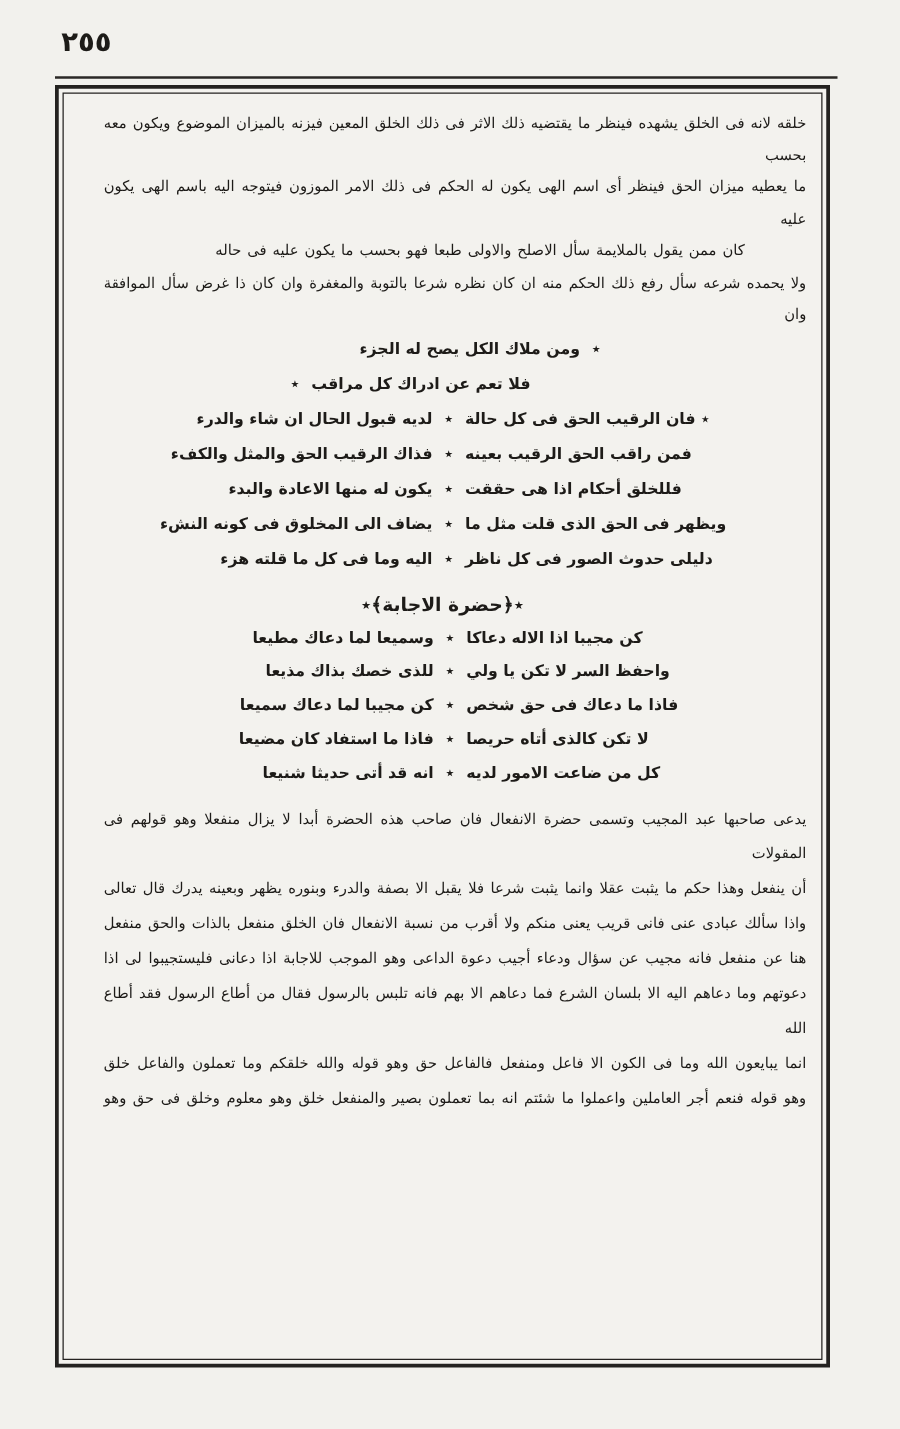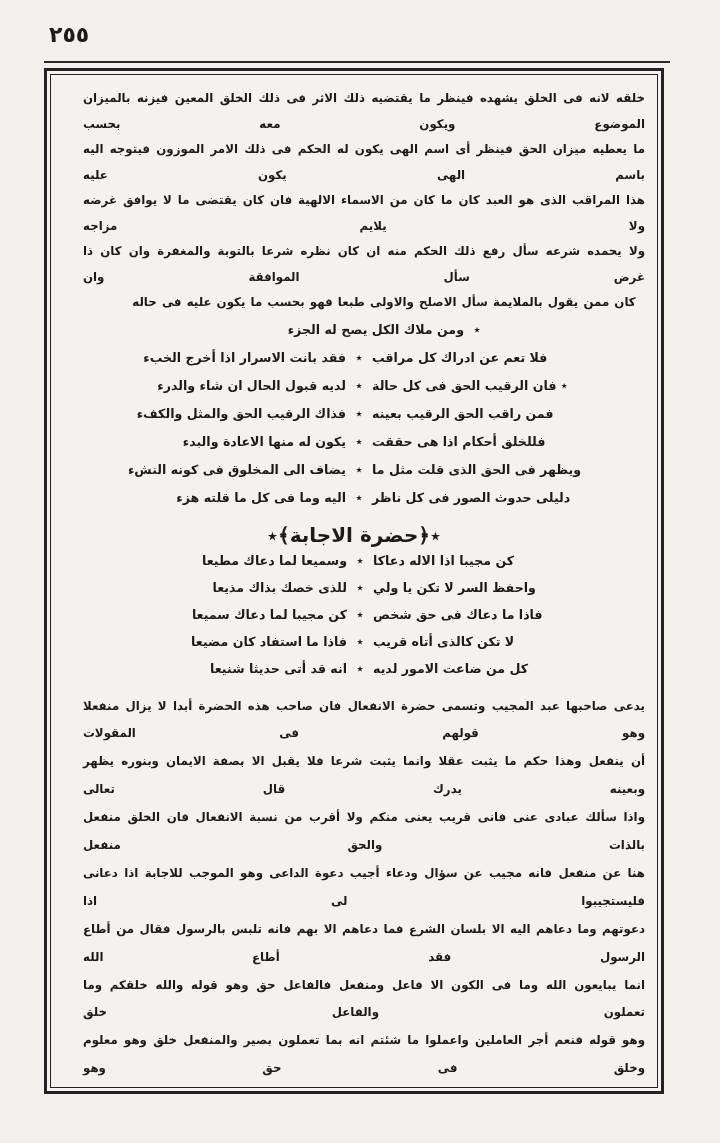--- a/index.html
+++ b/index.html
@@ -20,72 +20,70 @@
   .frame{
     position:absolute;top:68px;left:44px;width:620px;height:1026px;
     border:3px solid #242220;box-sizing:border-box;background:#f3f2ee;
   }
   .innerframe{
     position:absolute;top:3px;left:3px;right:3px;bottom:3px;
     border:1.5px solid #242220;
     padding:11px 12px 6px 12px;box-sizing:border-box;overflow:hidden;
   }
   .prose .pline{
-    font-size:11.8px;font-weight:bold;line-height:25.5px;
+    font-size:11.8px;font-weight:normal;line-height:25.5px;
     text-align:justify;text-align-last:justify;-moz-text-align-last:justify;
     word-spacing:1px;
     margin-left:20px;
   }
   .prose.bottom .pline{line-height:27.9px;}
   .pline.short{text-align:center;text-align-last:center;-moz-text-align-last:center;padding-left:40px;}
   .poem{margin:6px auto 0 auto;direction:rtl;}
   .poem .vrow{display:flex;direction:rtl;justify-content:center;align-items:baseline;}
   .poem .hemi{font-size:12.6px;font-weight:bold;white-space:nowrap;overflow:visible;}
   .poem1 .vrow{height:28px;}
   .poem1 .hemi.r{flex:0 0 236px;text-align:left;}
   .poem1 .hemi.l{flex:0 0 246px;text-align:right;}
   .poem2 .vrow{height:27px;}
   .poem2 .hemi.r{flex:0 0 206px;text-align:left;}
   .poem2 .hemi.l{flex:0 0 218px;text-align:right;}
   .sep{
     flex:0 0 26px;text-align:center;font-size:13px;font-weight:bold;color:#1d1b18;
   }
   .heading{
-    text-align:center;font-size:20px;font-weight:bold;
+    text-align:center;font-size:15px;font-weight:bold;
     margin:5px 0 3px 0;line-height:24px;
   }
   .prose.top{margin-top:0;}
   .prose.bottom{margin-top:5px;}
 </style>
 </head>
 <body>
 
 <div class="pagenum">٢٥٥</div>
 <div class="toprule"></div>
 
 <div class="frame">
   <div class="innerframe">
 
     <div class="prose top">
       <div class="pline">خلقه لانه فى الخلق يشهده فينظر ما يقتضيه ذلك الاثر فى ذلك الخلق المعين فيزنه بالميزان الموضوع ويكون معه بحسب</div>
       <div class="pline">ما يعطيه ميزان الحق فينظر أى اسم الهى يكون له الحكم فى ذلك الامر الموزون فيتوجه اليه باسم الهى يكون عليه</div>
-      <div class="pline">هذا المراقب الذى هو العبد كان ما كان من الاسماء الالهية فان كان يقتضى ما لا يوافق غرضه ولا يلايم مزاجه</div>
+      <div class="pline short">كان ممن يقول بالملايمة سأل الاصلح والاولى طبعا فهو بحسب ما يكون عليه فى حاله</div>
       <div class="pline">ولا يحمده شرعه سأل رفع ذلك الحكم منه ان كان نظره شرعا بالتوبة والمغفرة وان كان ذا غرض سأل الموافقة وان</div>
-      <div class="pline short">كان ممن يقول بالملايمة سأل الاصلح والاولى طبعا فهو بحسب ما يكون عليه فى حاله</div>
     </div>
 
     <div class="poem poem1">
       <div class="vrow">
         <span class="sep">٭</span>
         <span class="hemi l">ومن ملاك الكل يصح له الجزء</span>
       </div>
       <div class="vrow">
         <span class="hemi r">فلا تعم عن ادراك كل مراقب</span>
         <span class="sep">٭</span>
-        <span class="hemi l">فقد بانت الاسرار اذا أخرج الخبء</span>
       </div>
       <div class="vrow">
         <span class="hemi r">٭ فان الرقيب الحق فى كل حالة</span>
         <span class="sep">٭</span>
         <span class="hemi l">لديه قبول الحال ان شاء والدرء</span>
       </div>
       <div class="vrow">
         <span class="hemi r">فمن راقب الحق الرقيب بعينه</span>
         <span class="sep">٭</span>
         <span class="hemi l">فذاك الرقيب الحق والمثل والكفء</span>
@@ -119,34 +117,34 @@
         <span class="hemi r">واحفظ السر لا تكن يا ولي</span>
         <span class="sep">٭</span>
         <span class="hemi l">للذى خصك بذاك مذيعا</span>
       </div>
       <div class="vrow">
         <span class="hemi r">فاذا ما دعاك فى حق شخص</span>
         <span class="sep">٭</span>
         <span class="hemi l">كن مجيبا لما دعاك سميعا</span>
       </div>
       <div class="vrow">
-        <span class="hemi r">لا تكن كالذى أتاه قريب</span>
+        <span class="hemi r">لا تكن كالذى أتاه حريصا</span>
         <span class="sep">٭</span>
         <span class="hemi l">فاذا ما استفاد كان مضيعا</span>
       </div>
       <div class="vrow">
         <span class="hemi r">كل من ضاعت الامور لديه</span>
         <span class="sep">٭</span>
         <span class="hemi l">انه قد أتى حديثا شنيعا</span>
       </div>
     </div>
 
     <div class="prose bottom">
       <div class="pline">يدعى صاحبها عبد المجيب وتسمى حضرة الانفعال فان صاحب هذه الحضرة أبدا لا يزال منفعلا وهو قولهم فى المقولات</div>
-      <div class="pline">أن ينفعل وهذا حكم ما يثبت عقلا وانما يثبت شرعا فلا يقبل الا بصفة الايمان وبنوره يظهر وبعينه يدرك قال تعالى</div>
+      <div class="pline">أن ينفعل وهذا حكم ما يثبت عقلا وانما يثبت شرعا فلا يقبل الا بصفة والدرء وبنوره يظهر وبعينه يدرك قال تعالى</div>
       <div class="pline">واذا سألك عبادى عنى فانى قريب يعنى منكم ولا أقرب من نسبة الانفعال فان الخلق منفعل بالذات والحق منفعل</div>
       <div class="pline">هنا عن منفعل فانه مجيب عن سؤال ودعاء أجيب دعوة الداعى وهو الموجب للاجابة اذا دعانى فليستجيبوا لى اذا</div>
       <div class="pline">دعوتهم وما دعاهم اليه الا بلسان الشرع فما دعاهم الا بهم فانه تلبس بالرسول فقال من أطاع الرسول فقد أطاع الله</div>
       <div class="pline">انما يبايعون الله وما فى الكون الا فاعل ومنفعل فالفاعل حق وهو قوله والله خلقكم وما تعملون والفاعل خلق</div>
       <div class="pline">وهو قوله فنعم أجر العاملين واعملوا ما شئتم انه بما تعملون بصير والمنفعل خلق وهو معلوم وخلق فى حق وهو</div>
 
     </div>
 
   </div>
 </div>

